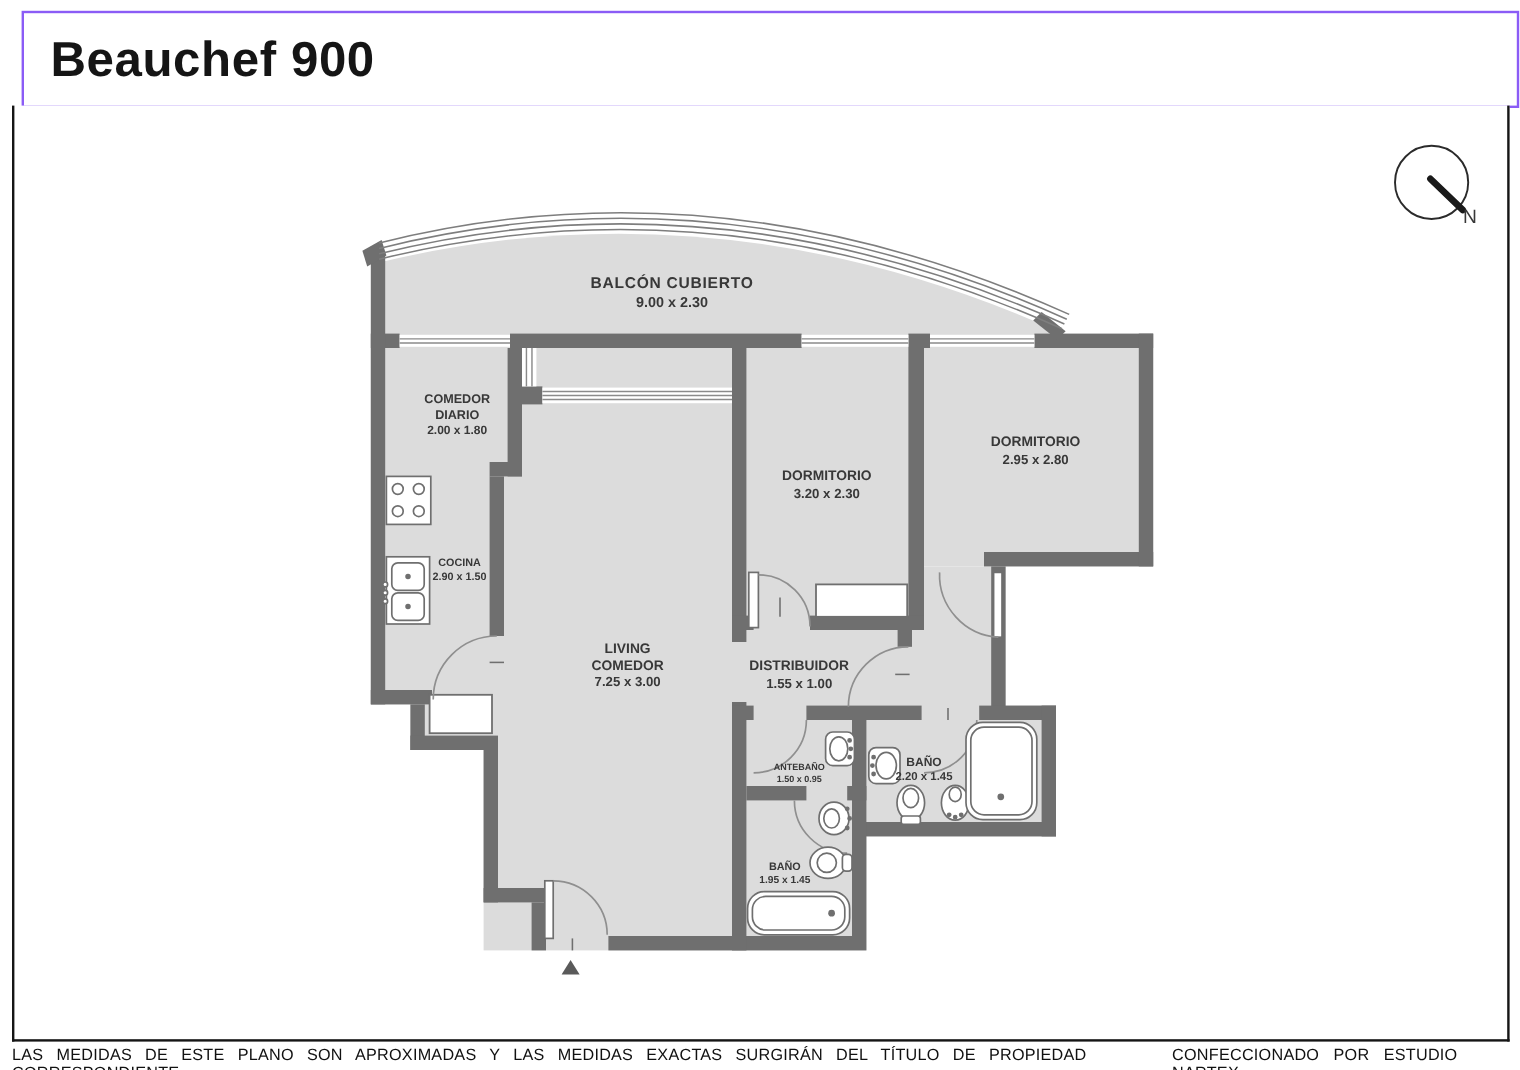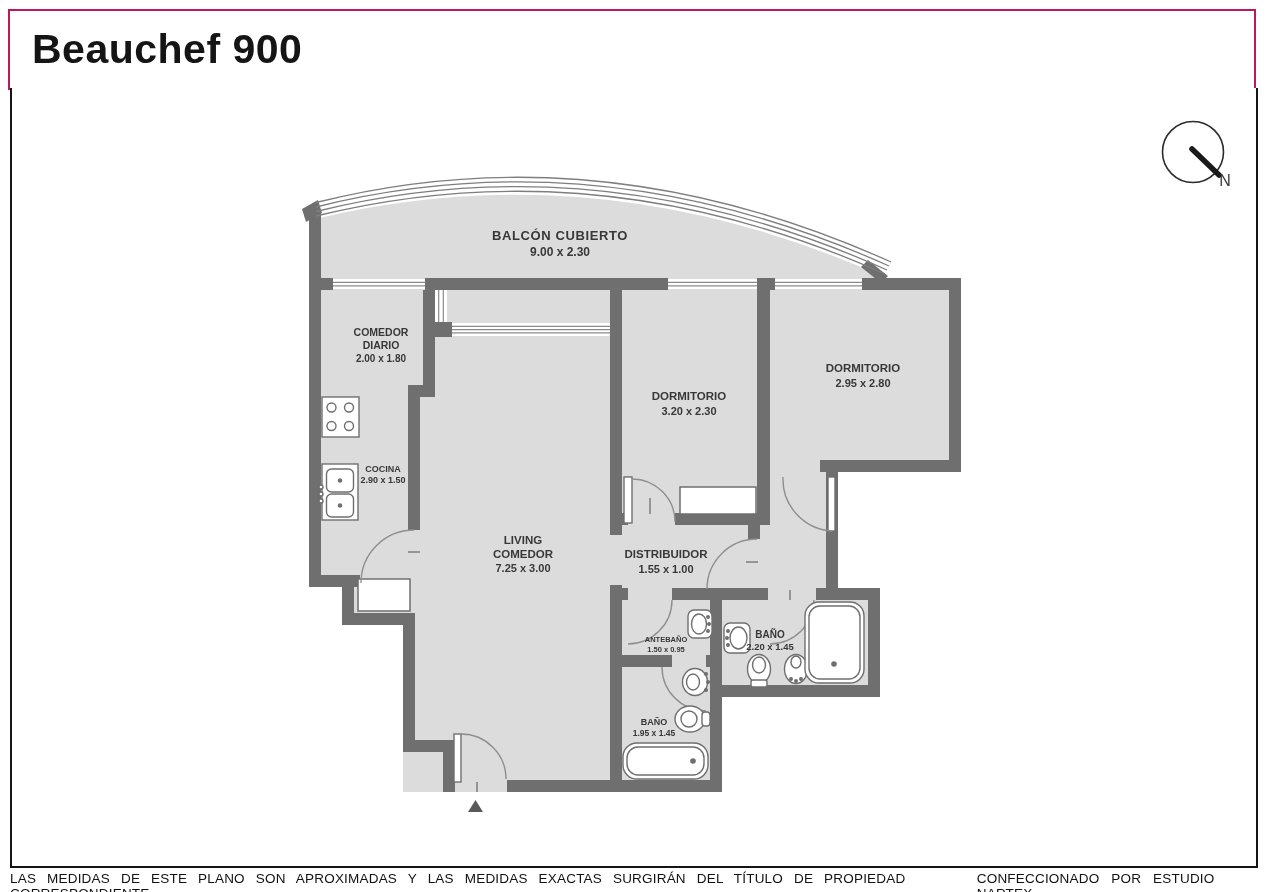--- a/index.html
+++ b/index.html
@@ -1,19 +1,19 @@
 <!DOCTYPE html>
 <html><head>
 <meta charset="utf-8">
 <style>
   html,body{margin:0;padding:0;background:#fff;}
   .page{position:relative;width:1267px;height:892px;background:#fff;overflow:hidden;
         font-family:"Liberation Sans",sans-serif;}
-  .header-box{position:absolute;left:8px;top:9px;width:1244px;height:77px;
-        border:2px solid #be185d;display:flex;align-items:center;}
+  .header-box{position:absolute;left:18px;top:9px;width:1244px;height:77px;
+        border:2px solid #8b5cf6;display:flex;align-items:center;}
   .title{font-size:41px;font-weight:600;letter-spacing:0.5px;color:#151515;padding-left:22px;}
   .main-box{position:absolute;left:10px;top:88px;width:1244px;height:778px;
         border:2px solid #151515;border-top:none;background:#fff;}
   .plan-svg{position:absolute;left:0;top:0;}
   .footer{position:absolute;left:10px;top:871px;width:1248px;display:flex;
         justify-content:space-between;font-size:13.5px;color:#111;letter-spacing:0.2px;}
   .footer .left{word-spacing:7px;}
   .footer .right{word-spacing:8px;}
   svg text{font-family:"Liberation Sans",sans-serif;fill:#383838;}
   .rn{font-weight:bold;}

